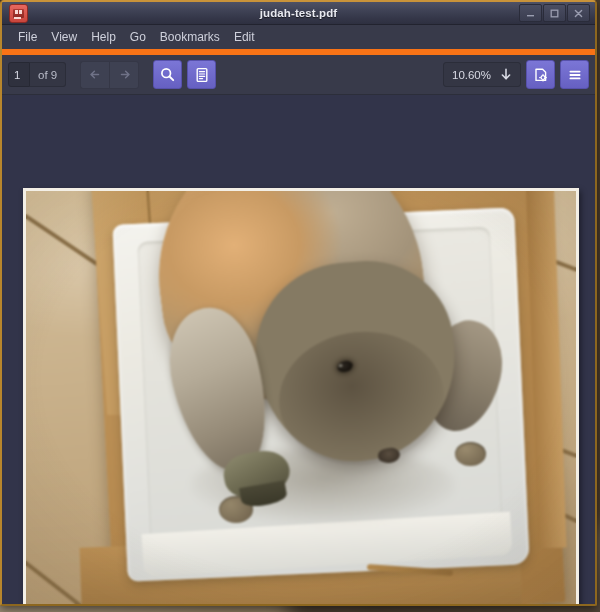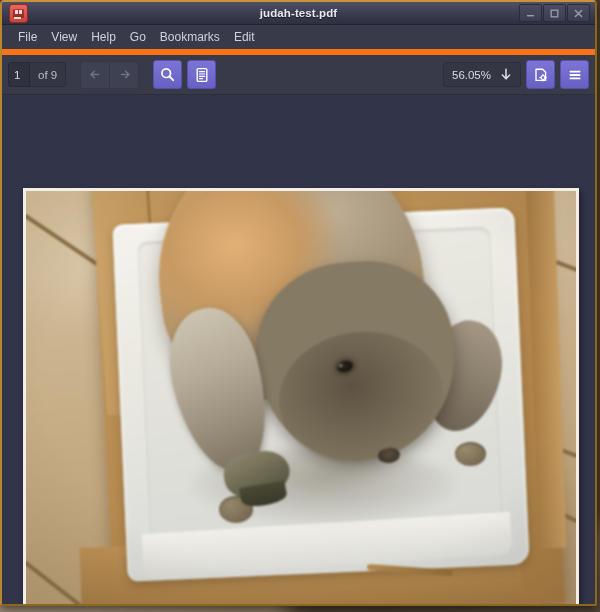--- a/index.html
+++ b/index.html
@@ -540,21 +540,21 @@
       <div class="tb-btn">
         <svg width="16" height="16" viewBox="0 0 16 16">
           <rect x="3.2" y="1.6" width="9.6" height="12.8" fill="none" stroke="#ffffff" stroke-width="1.4" rx="1"></rect>
           <path d="M5.4 4.6 H10.6 M5.4 7.0 H10.6 M5.4 9.4 H10.6 M5.4 11.6 H8.6" stroke="#ffffff" stroke-width="1.2" stroke-linecap="round"></path>
         </svg>
       </div>
 
       <div class="spacer"></div>
 
       <div class="zoom-box">
-        <span class="zoom-value">56.05%</span>
+        <span class="zoom-value">10.60%</span>
         <span class="zoom-arrow">
           <svg width="12" height="13" viewBox="0 0 12 13">
             <path d="M6 1.4 V10.4 M2.4 7.0 L6 10.8 L9.6 7.0" fill="none" stroke="#d8dae4" stroke-width="1.6" stroke-linecap="round" stroke-linejoin="round"></path>
           </svg>
         </span>
       </div>
 
       <div class="tb-gap-sm"></div>
 
       <div class="tb-btn">

